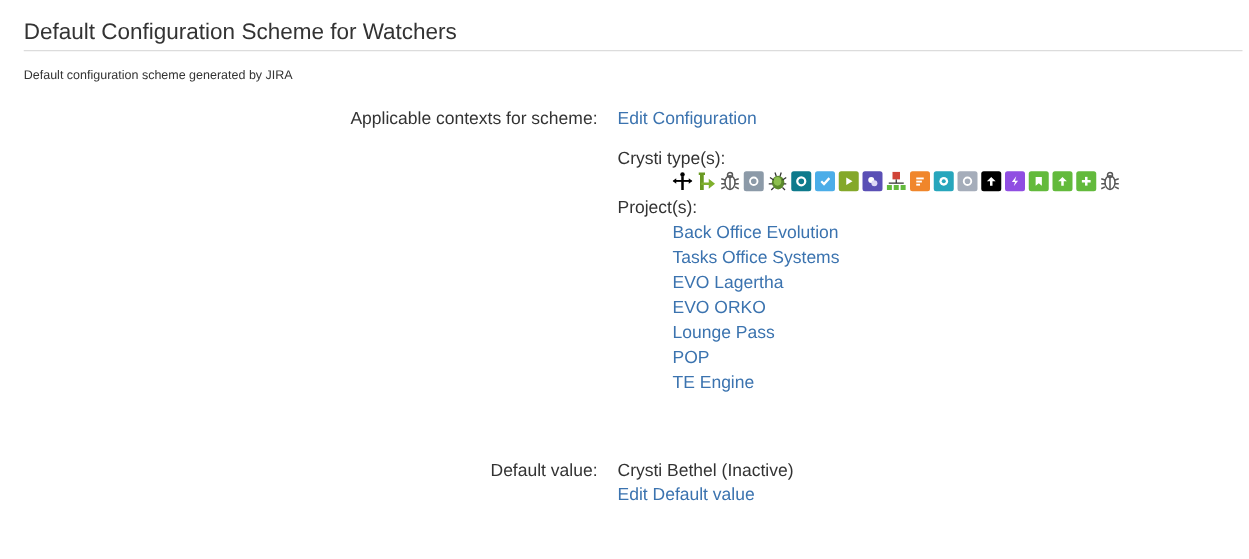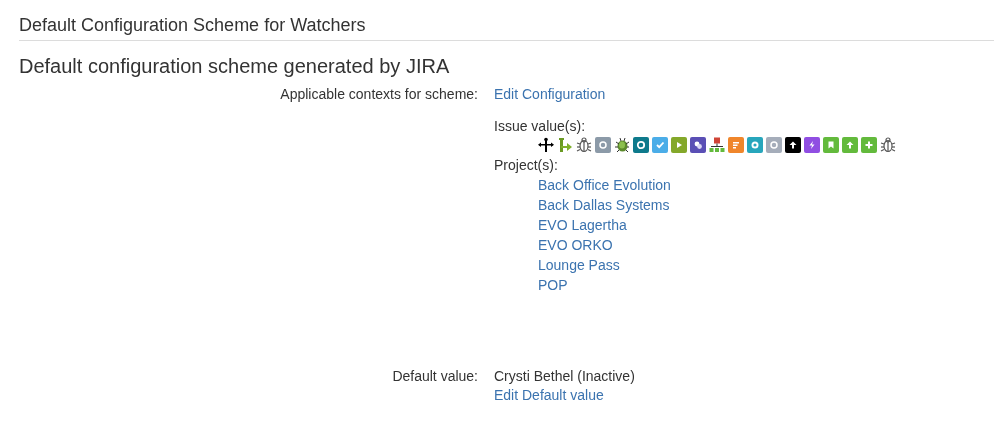--- a/index.html
+++ b/index.html
@@ -6,21 +6,21 @@
     body {
       width: 999px; height: 447px; background: #fff; overflow: hidden;
       font-family: "Liberation Sans", sans-serif; font-size: 14px; color: #333;
     }
     .page { position: relative; width: 994px; height: 447px; }
     .title {
       position: absolute; left: 19px; top: 15px; font-size: 18px; color: #333;
       font-weight: normal;
     }
     .rule { position: absolute; left: 19px; right: 0; top: 40px; border-top: 1px solid #dcdcdc; }
-    .desc { position: absolute; left: 19px; top: 55px; font-size: 20px; color: #333; }
+    .desc { position: absolute; left: 19px; top: 55px; font-size: 10px; color: #333; }
     .label { position: absolute; right: 516px; text-align: left; color: #333; white-space: nowrap; }
     .val { position: absolute; left: 494px; white-space: nowrap; }
     a.link { color: #3b73af; text-decoration: none; cursor: pointer; }
     .icons { position: absolute; left: 538px; top: 137px; display: flex; gap: 3px; align-items: center; }
     .ic { width: 16px; height: 16px; display: inline-flex; align-items: center; justify-content: center; border-radius: 2px; font-size: 10px; color: #fff; font-weight: bold; line-height: 1; }
     .ic svg { display: block; }
     .projects { position: absolute; left: 538px; top: 175px; }
     .projects a { display: block; line-height: 20px; font-size: 14px; }
   </style>
 </head>
@@ -29,21 +29,21 @@
 <div class="page">
   <h2 class="title">Default Configuration Scheme for Watchers</h2>
   <div class="rule"></div>
   <div class="desc">Default configuration scheme generated by JIRA</div>
 
   <div class="label" style="top:86px">Applicable contexts for scheme:</div>
   <div class="val" style="top:86px">
     <a class="link">Edit Configuration</a>
   </div>
 
-  <div class="val" style="top:118px">Issue value(s):</div>
+  <div class="val" style="top:118px">Crysti type(s):</div>
 
   <div class="icons">
     <span class="ic">
       <svg width="16" height="16" viewBox="0 0 16 16">
           <circle cx="8" cy="2.5" r="1.8" fill="#000"></circle>
           <rect x="7" y="4" width="2" height="11" fill="#000"></rect>
           <rect x="1" y="7" width="14" height="1.5" fill="#000"></rect>
           <polygon points="0,7.7 3,5.5 3,10" fill="#000"></polygon>
           <polygon points="16,7.7 13,5.5 13,10" fill="#000"></polygon>
         </svg>
@@ -176,25 +176,26 @@
           <line x1="1" y1="14" x2="4" y2="12.5"></line>
           <line x1="15" y1="14" x2="12" y2="12.5"></line>
         </svg>
     </span>
   </div>
 
   <div class="val" style="top:157px">Project(s):</div>
 
   <div class="projects">
     <a class="link">Back Office Evolution</a>
-    <a class="link">Back Dallas Systems</a>
+    <a class="link">Tasks Office Systems</a>
     <a class="link">EVO Lagertha</a>
     <a class="link">EVO ORKO</a>
     <a class="link">Lounge Pass</a>
     <a class="link">POP</a>
+    <a class="link">TE Engine</a>
   </div>
 
   <div class="label" style="top:368px">Default value:</div>
   <div class="val" style="top:368px">Crysti Bethel (Inactive)</div>
   <div class="val" style="top:387px">
     <a class="link">Edit Default value</a>
   </div>
 </div>
 
 </body></html>

